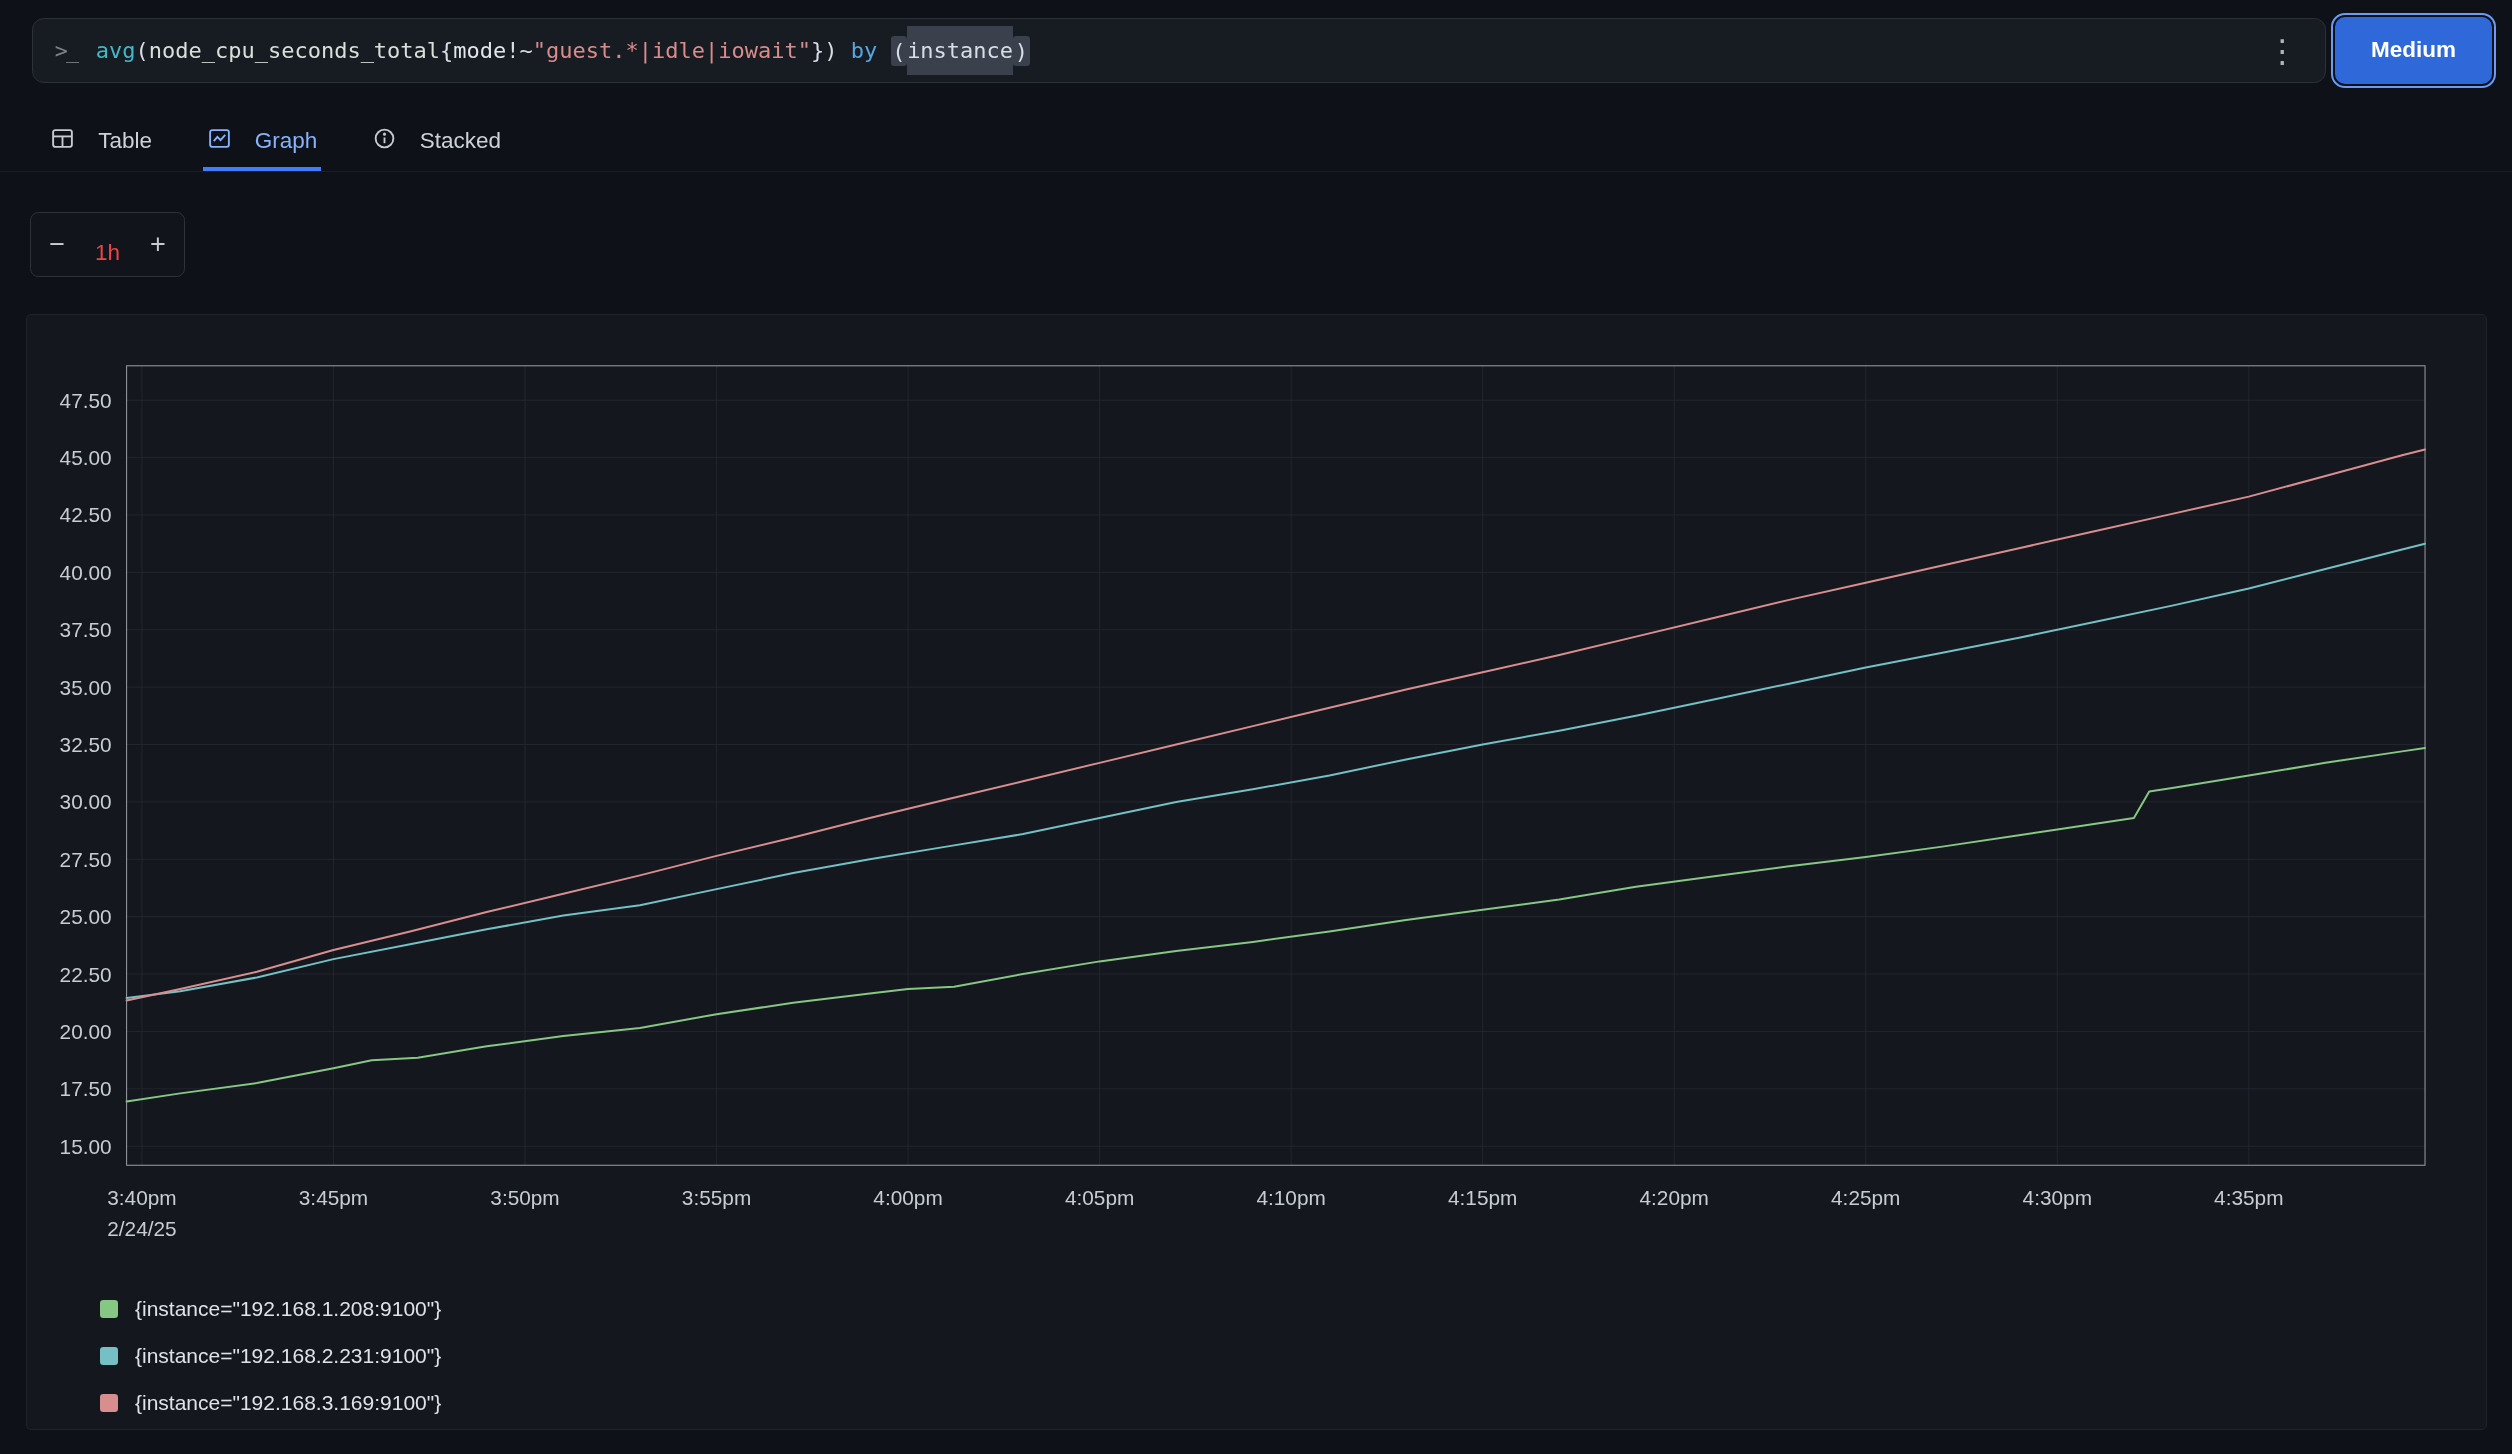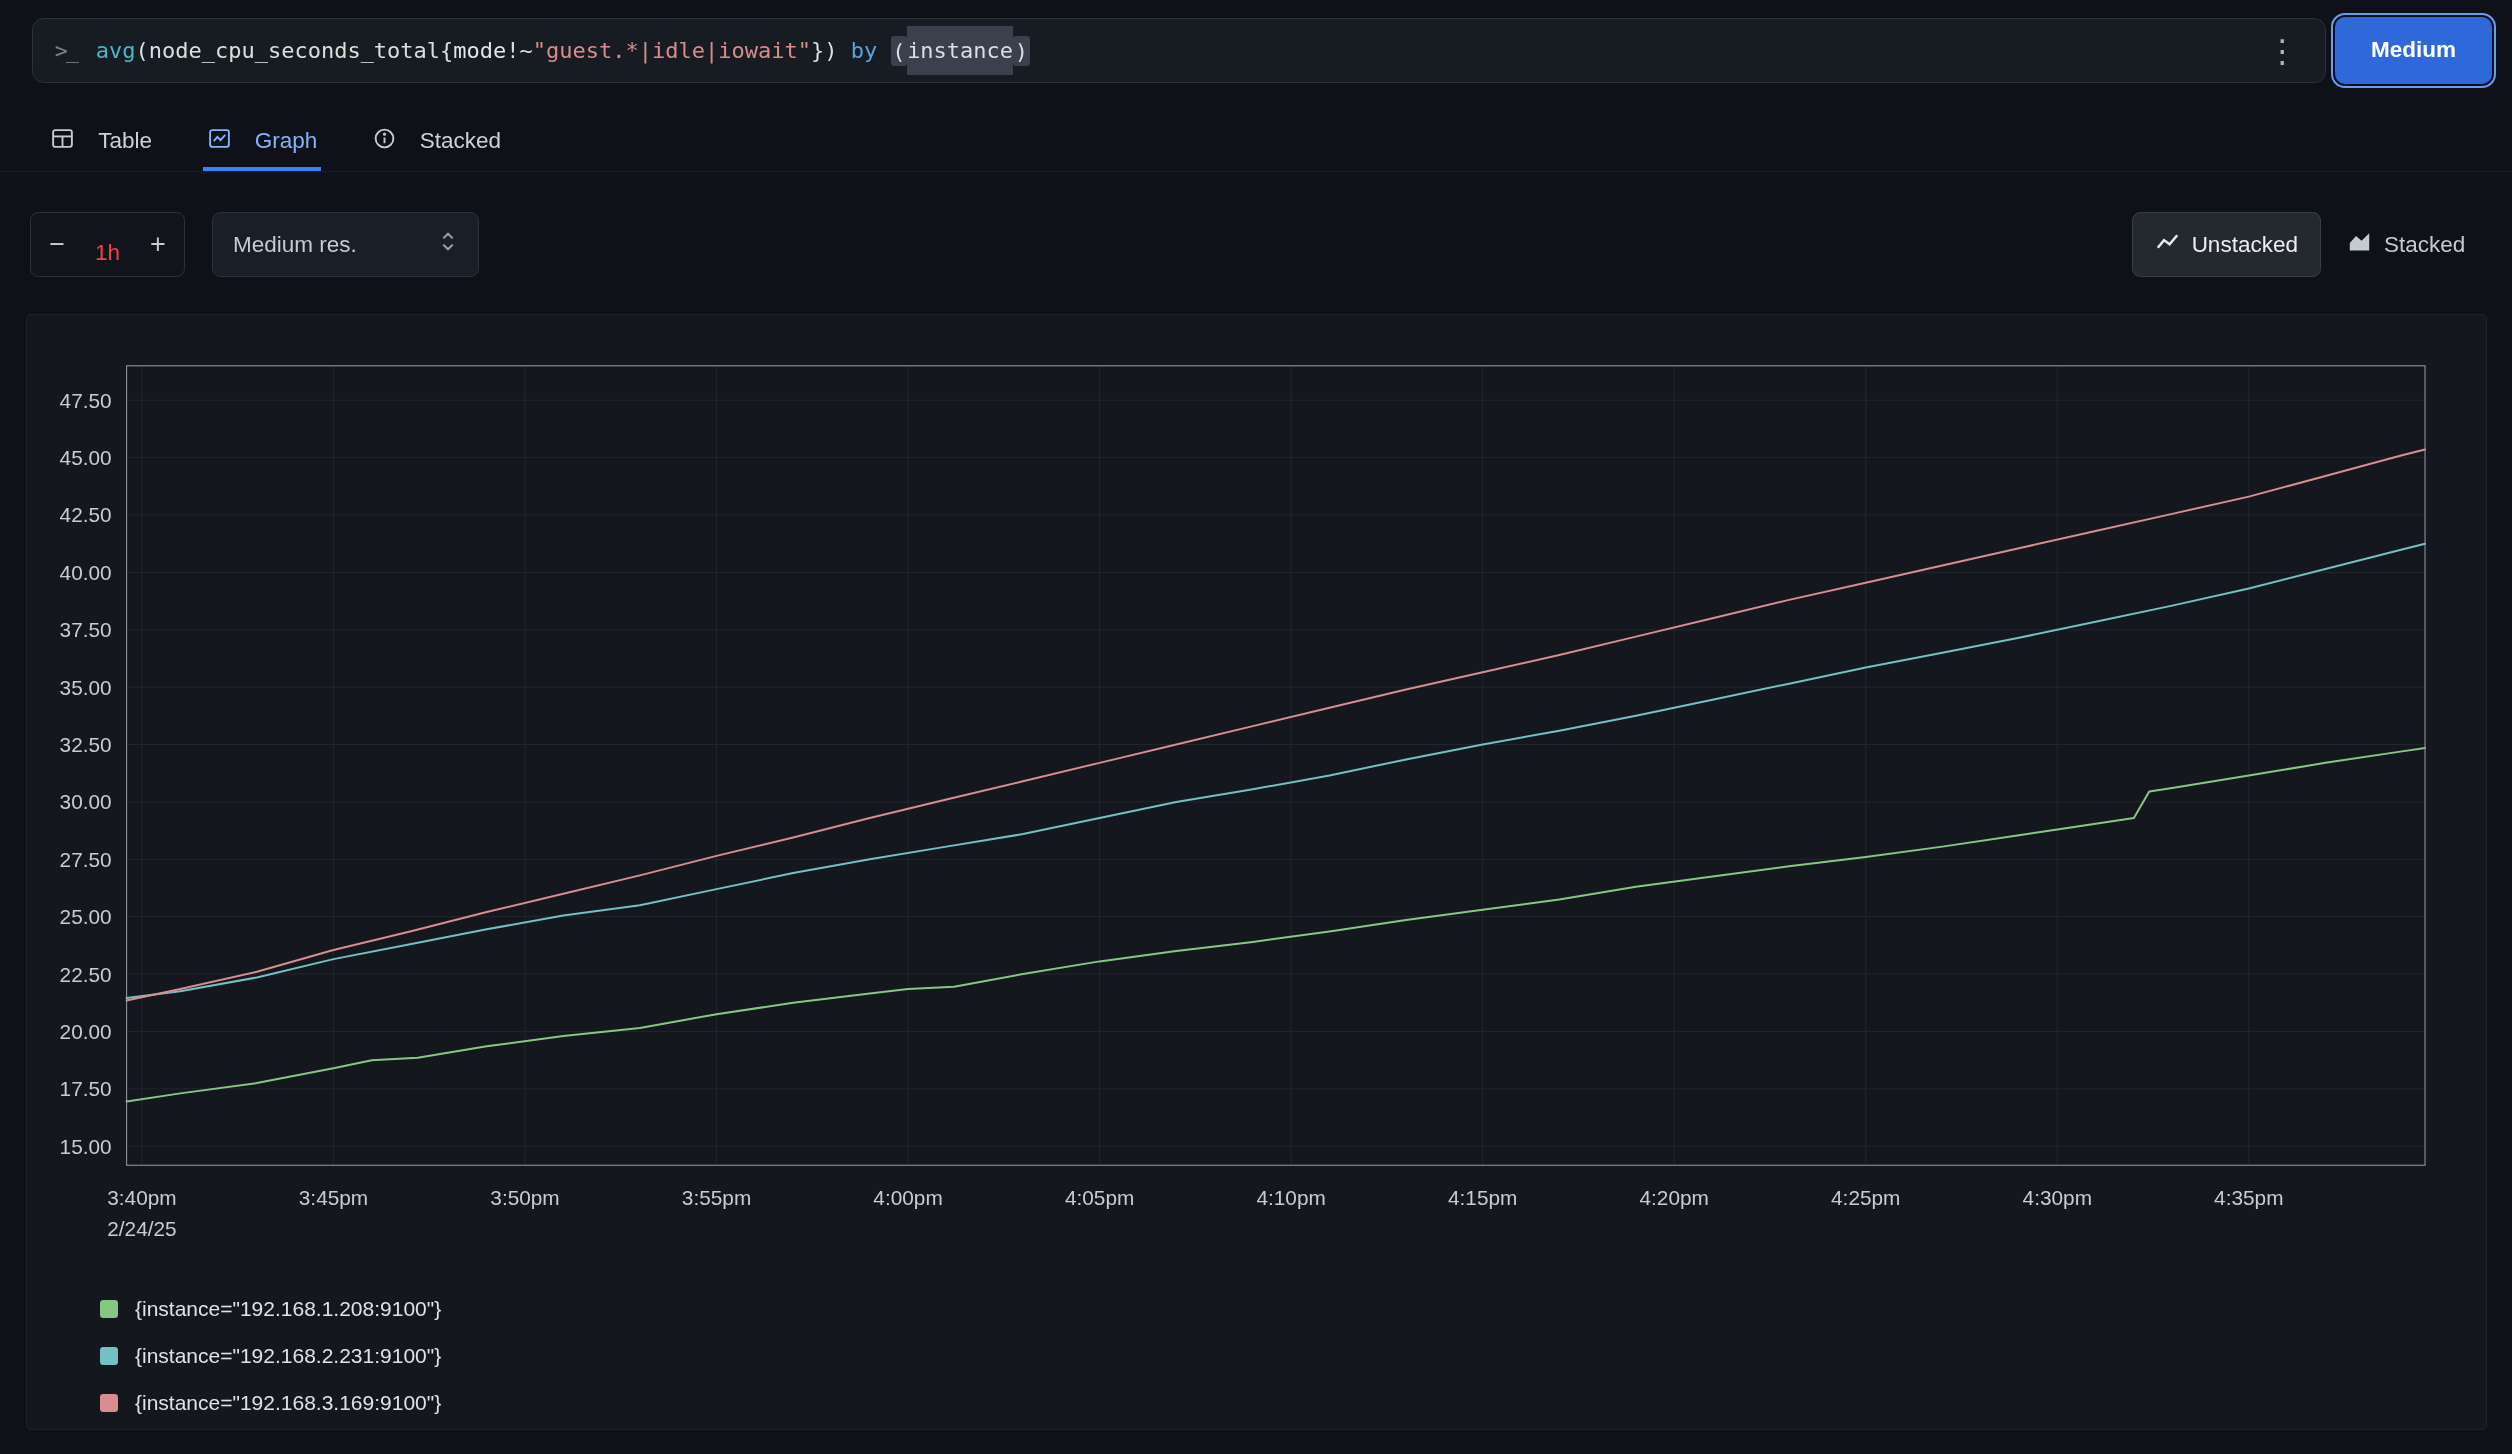--- a/index.html
+++ b/index.html
@@ -110,47 +110,20 @@
       </span>
       <span>Stacked</span>
     </div>
   </div>
 
   <div class="controls">
     <div class="ctl stepper">
       <span class="sign">−</span>
       <span class="dur">1h</span>
       <span class="sign">+</span>
-    </div>
-    <div class="ctl resolution">
-      <span>Medium res.</span>
-      <span>
-        <svg width="20" height="25" viewBox="0 0 18 24">
-            <polyline points="4.5,9 9,4.5 13.5,9"></polyline>
-            <polyline points="4.5,15 9,19.5 13.5,15"></polyline>
-          </svg>
-      </span>
-    </div>
-  </div>
-  <div class="view-toggles">
-    <div class="toggle active">
-      <span>
-        <svg width="25" height="25" viewBox="0 0 18 18">
-            <polyline points="2,13.5 6.5,8 10.5,11 16,4.5"></polyline>
-          </svg>
-      </span>
-      <span>Unstacked</span>
-    </div>
-    <div class="toggle">
-      <span>
-        <svg width="25" height="25" viewBox="0 0 18 18">
-            <path class="sticon" d="M2,15.5 L2,10 L6.5,5 L10.5,8.5 L16,3 L16,15.5 Z"></path>
-          </svg>
-      </span>
-      <span>Stacked</span>
     </div>
   </div>
 
   <div class="panel">
     <svg width="2461" height="966" viewBox="0 0 2954 1160">
         <line x1="119" x2="2879" y1="998.1231696813093" y2="998.1231696813093" class="grid"></line>
         <text x="101" y="1007.1231696813093" text-anchor="end" class="ytick">15.00</text>
         <line x1="119" x2="2879" y1="929.217054263566" y2="929.217054263566" class="grid"></line>
         <text x="101" y="938.217054263566" text-anchor="end" class="ytick">17.50</text>
         <line x1="119" x2="2879" y1="860.3109388458225" y2="860.3109388458225" class="grid"></line>

